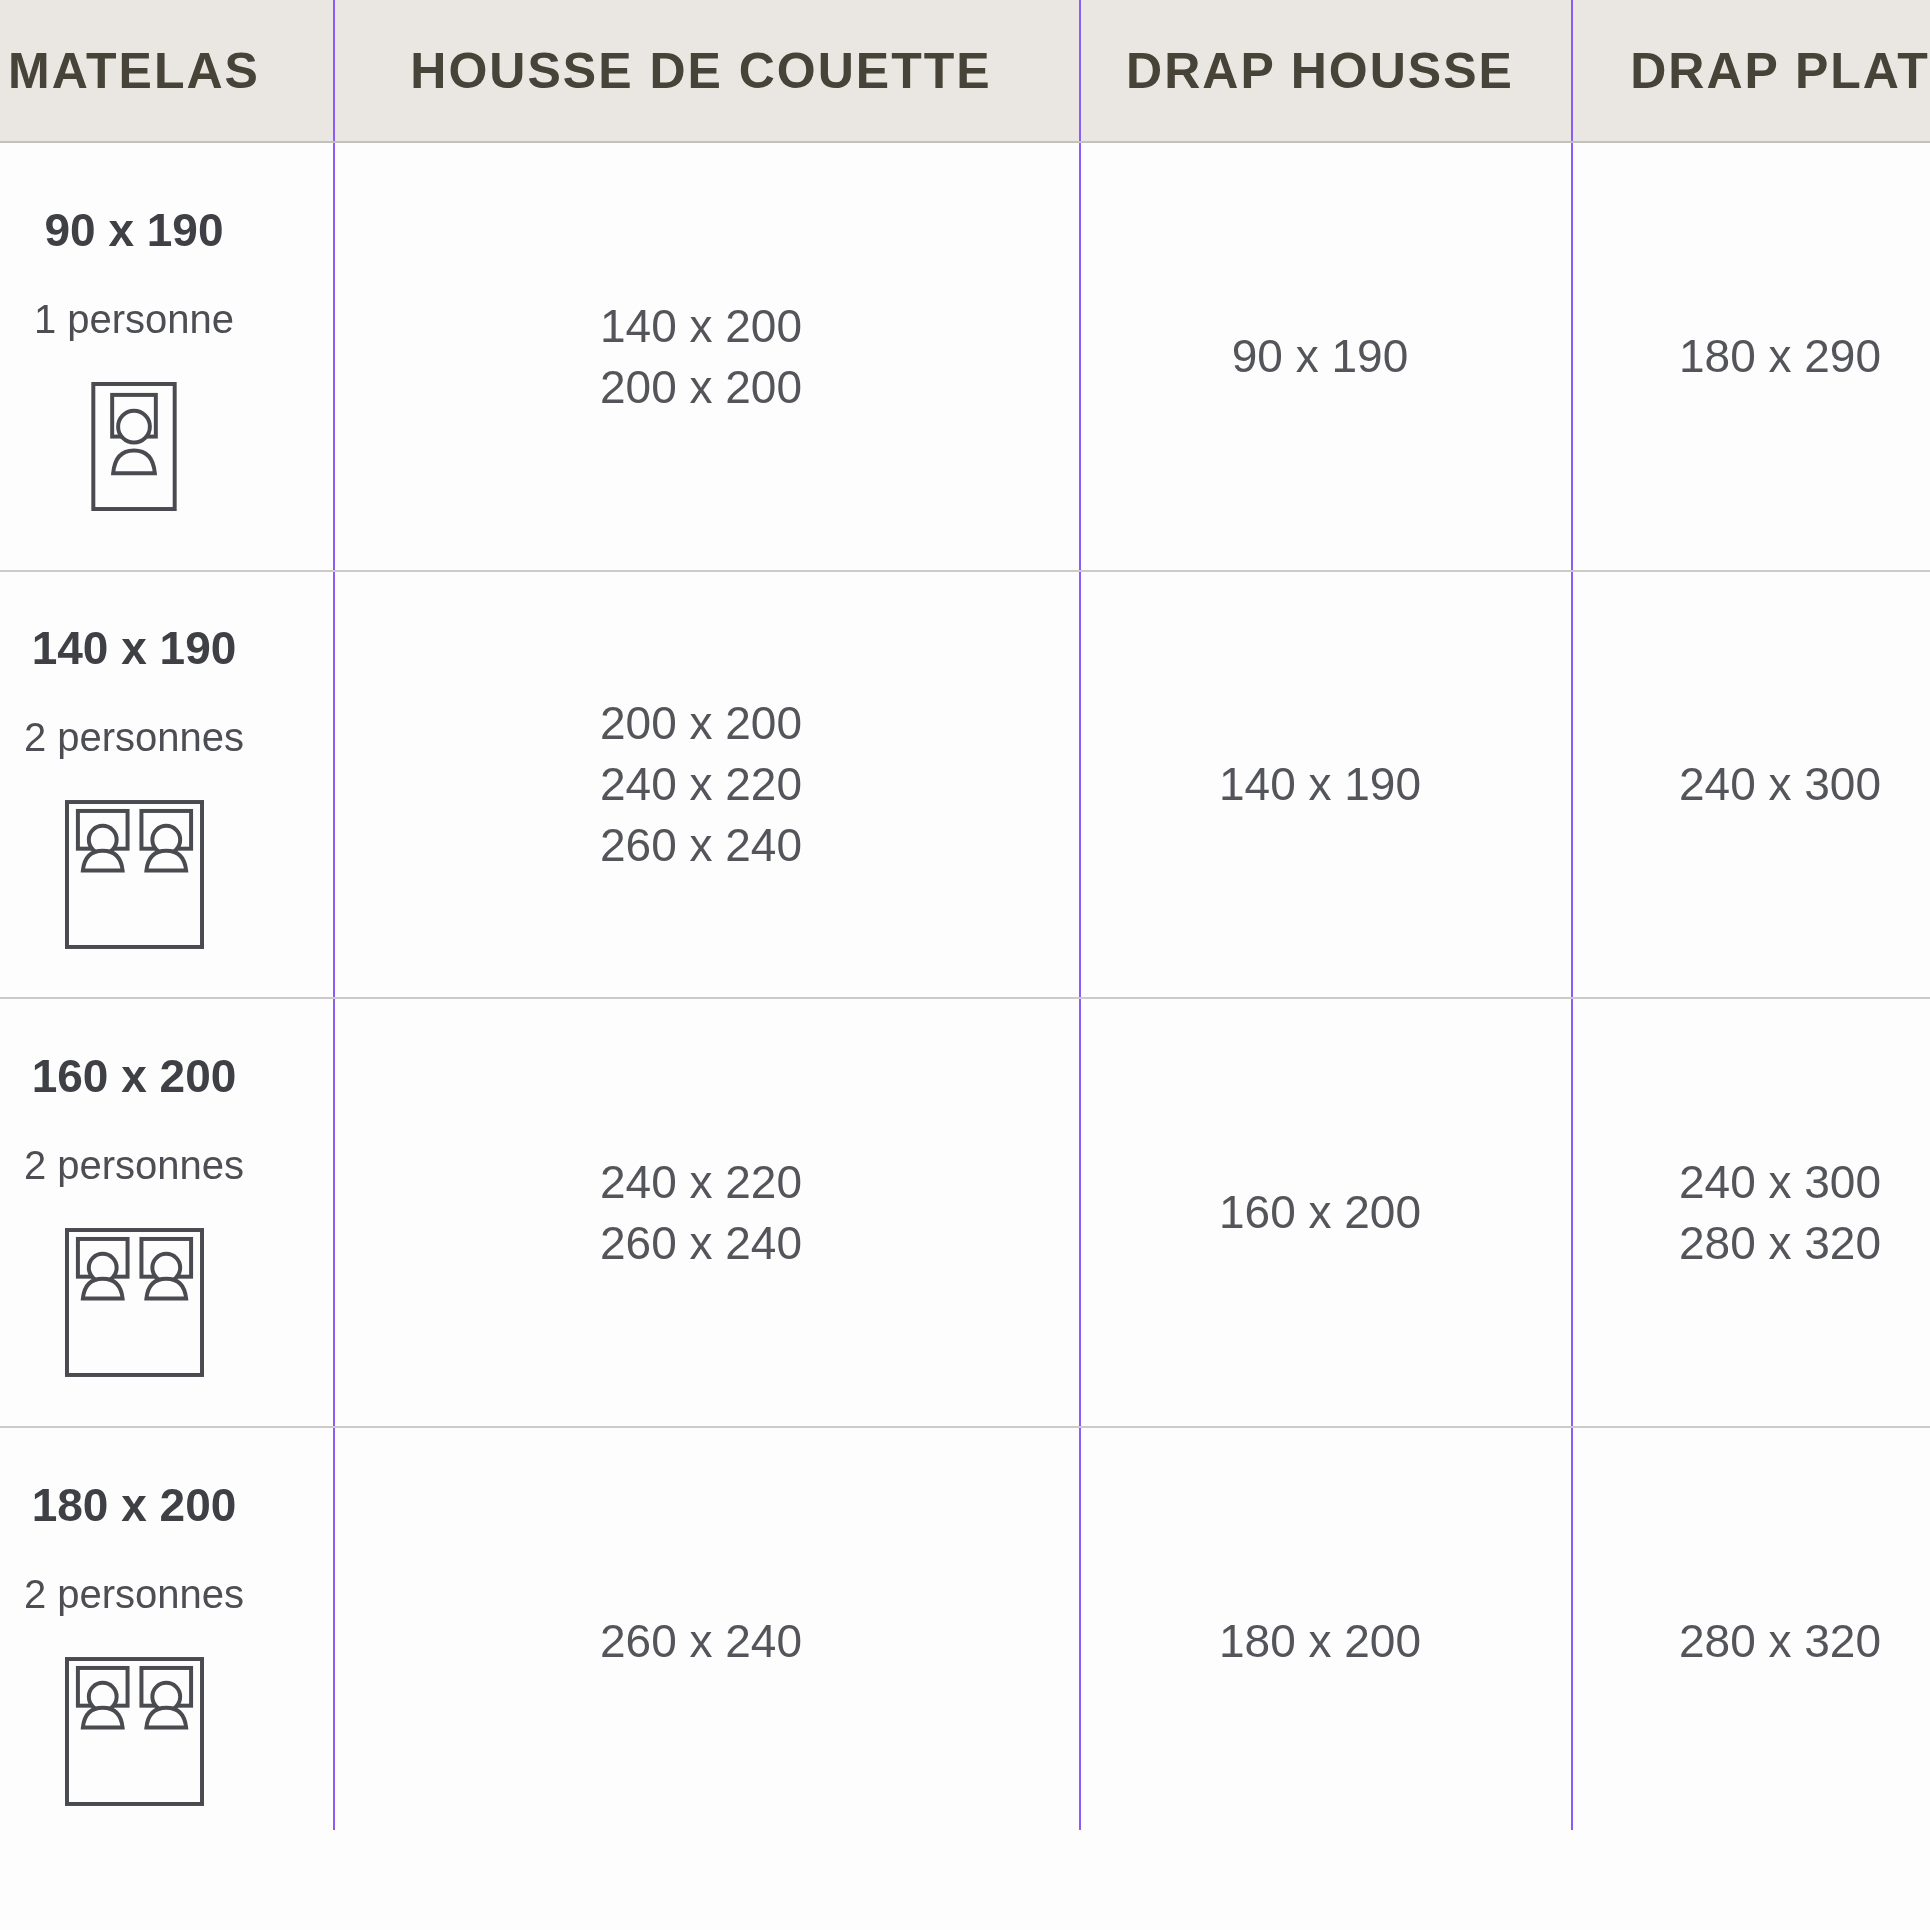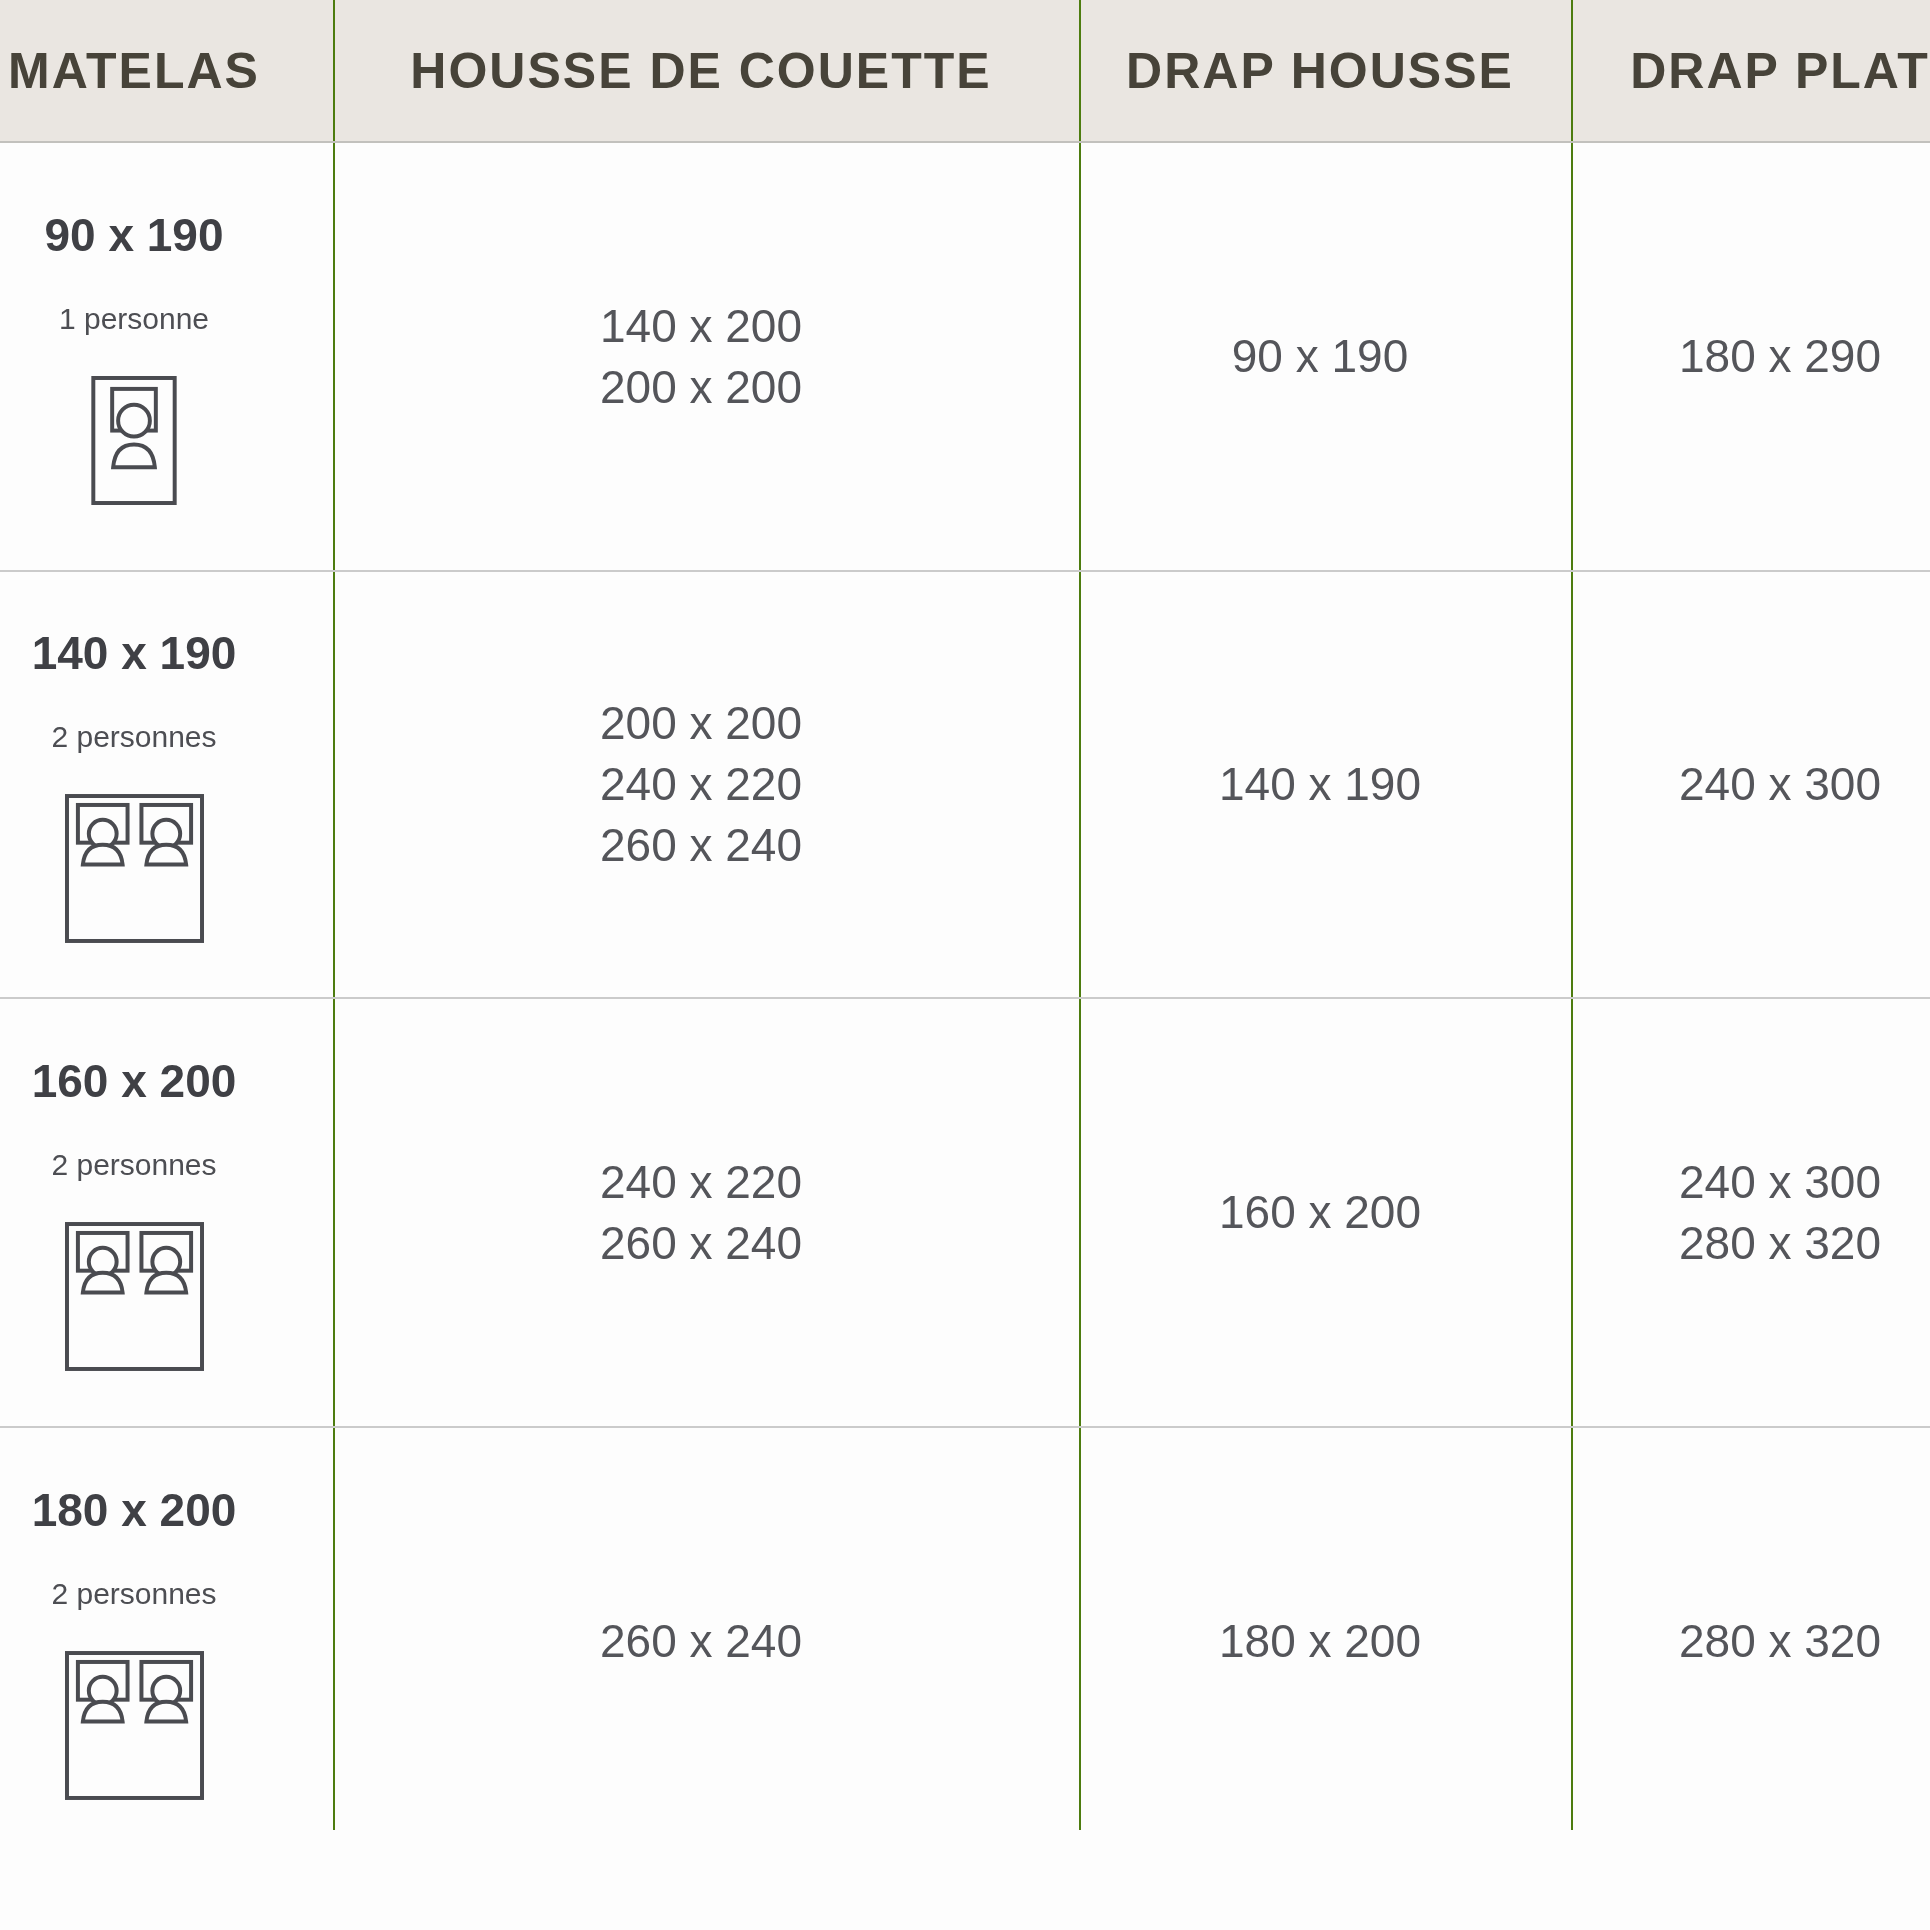--- a/index.html
+++ b/index.html
@@ -37,21 +37,21 @@
   .r1 { height: 427px; }
   .r2 { height: 425px; border-top: 2px solid #cbcbcb; }
   .r3 { height: 427px; border-top: 2px solid #cbcbcb; }
   .r4 { height: 427px; border-top: 2px solid #cbcbcb; }
   .cell {
     display: flex;
     align-items: center;
     justify-content: center;
     overflow: visible;
   }
-  .cell.vline { border-left: 2px solid #4d7c0f; margin-left: 12px; }
+  .cell.vline { border-left: 2px solid #8b5cf6; margin-left: 12px; }
   .header-cell {
     font-size: 50px;
     font-weight: bold;
     letter-spacing: 2px;
     color: #474339;
     white-space: nowrap;
   }
   .value-cell {
     font-size: 46px;
     color: #54555a;
@@ -64,21 +64,21 @@
     justify-content: center;
     gap: 8px;
   }
   .matelas-size {
     font-size: 46px;
     font-weight: bold;
     color: #3f4045;
     white-space: nowrap;
   }
   .matelas-persons {
-    font-size: 30px;
+    font-size: 40px;
     color: #4d4e53;
     white-space: nowrap;
     margin-top: 32px;
   }
   .bed-icon {
     margin-top: 32px;
     flex: 0 0 auto;
   }
   .bed-icon * {
     stroke: #4a4b50;

